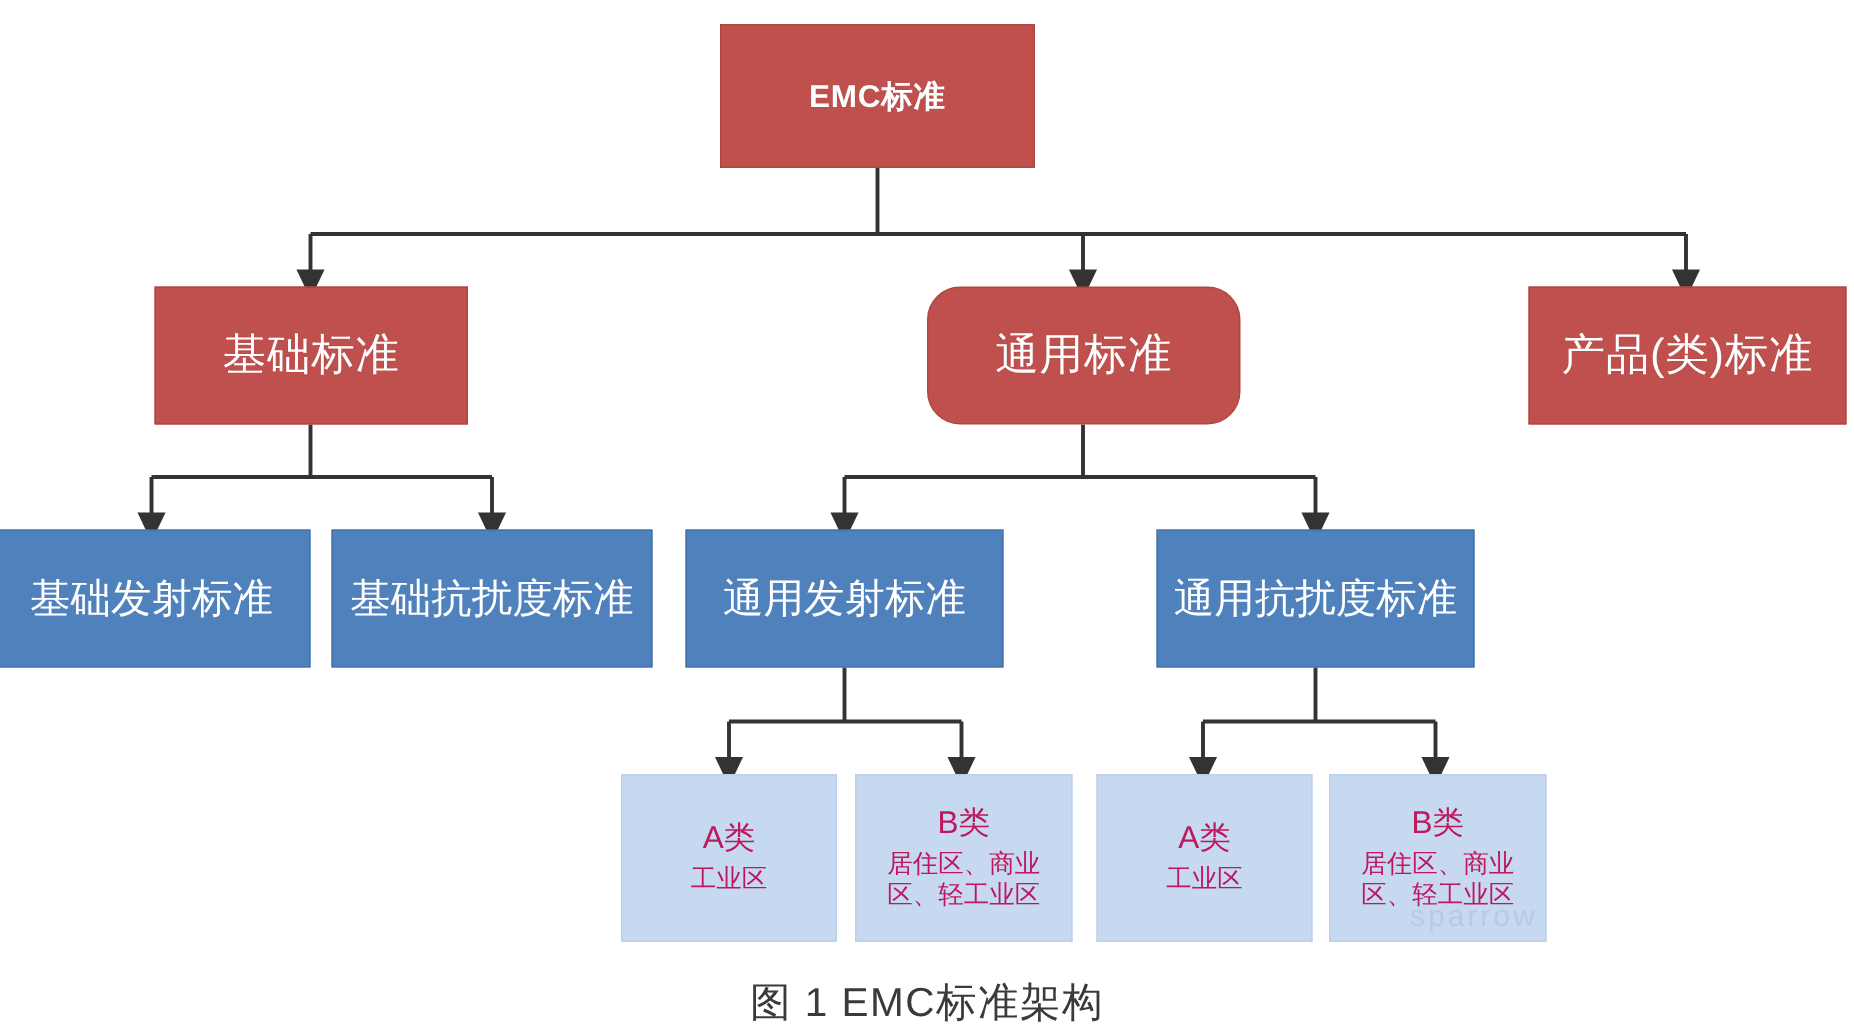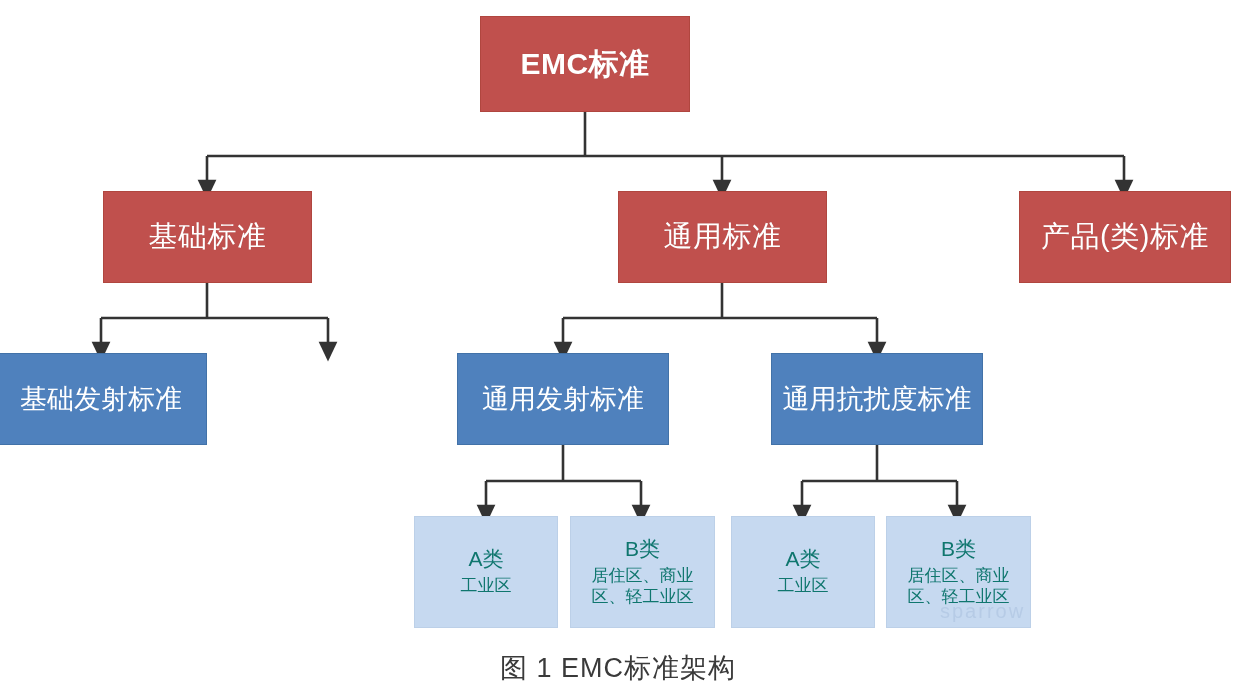--- a/index.html
+++ b/index.html
@@ -41,40 +41,40 @@
     background: #C0504D;
     color: #FFFFFF;
     border: 1px solid #B0463F;
   }
   .node.red .node-label {
     font-weight: bold;
     letter-spacing: 0.5px;
     text-shadow: 0 0 1px rgba(0,0,0,0.12);
   }
   .node.root .node-label {
-    font-size: 30px;
+    font-size: 21px;
   }
   .node.tier2 .node-label {
     font-size: 29px;
     font-weight: normal;
   }
   
   .node.blue {
     background: #4F81BD;
     color: #FFFFFF;
     border: 1px solid #4272A8;
   }
   .node.blue .node-label {
     font-size: 27px;
     font-weight: normal;
   }
   
   .node.lightblue {
     background: #C6D9F0;
-    color: #0f766e;
+    color: #be185d;
     border: 1px solid #BCD0E8;
     justify-content: center;
     padding: 14px 8px;
   }
   .node.lightblue .node-label {
     font-size: 21px;
     line-height: 1.15;
     margin-bottom: 4px;
   }
   .node.lightblue .node-sublabel {
@@ -145,29 +145,32 @@
     </g>
   </svg>
 
   <div class="node red root" style="left:480px; top:16px; width:210px; height:96px;">
     <span class="node-label">EMC标准</span>
   </div>
 
   <div class="node red tier2" style="left:103px; top:191px; width:209px; height:92px;">
     <span class="node-label">基础标准</span>
   </div>
-  <div class="node red tier2" style="left:618px; top:191px; width:209px; height:92px;">
+  <div class="node red tier2" style="left:618px; top:191px; width:209px; height:92px;border-radius:22px;">
     <span class="node-label">通用标准</span>
   </div>
   <div class="node red tier2" style="left:1019px; top:191px; width:212px; height:92px;">
     <span class="node-label">产品(类)标准</span>
   </div>
 
   <div class="node blue" style="left:-5px; top:353px; width:212px; height:92px;">
     <span class="node-label">基础发射标准</span>
+  </div>
+  <div class="node blue" style="left:221px; top:353px; width:214px; height:92px;">
+    <span class="node-label">基础抗扰度标准</span>
   </div>
   <div class="node blue" style="left:457px; top:353px; width:212px; height:92px;">
     <span class="node-label">通用发射标准</span>
   </div>
   <div class="node blue" style="left:771px; top:353px; width:212px; height:92px;font-family:Liberation Mono, monospace;">
     <span class="node-label">通用抗扰度标准</span>
   </div>
 
   <div class="node lightblue" style="left:414px; top:516px; width:144px; height:112px;">
     <span class="node-label">A类</span>

